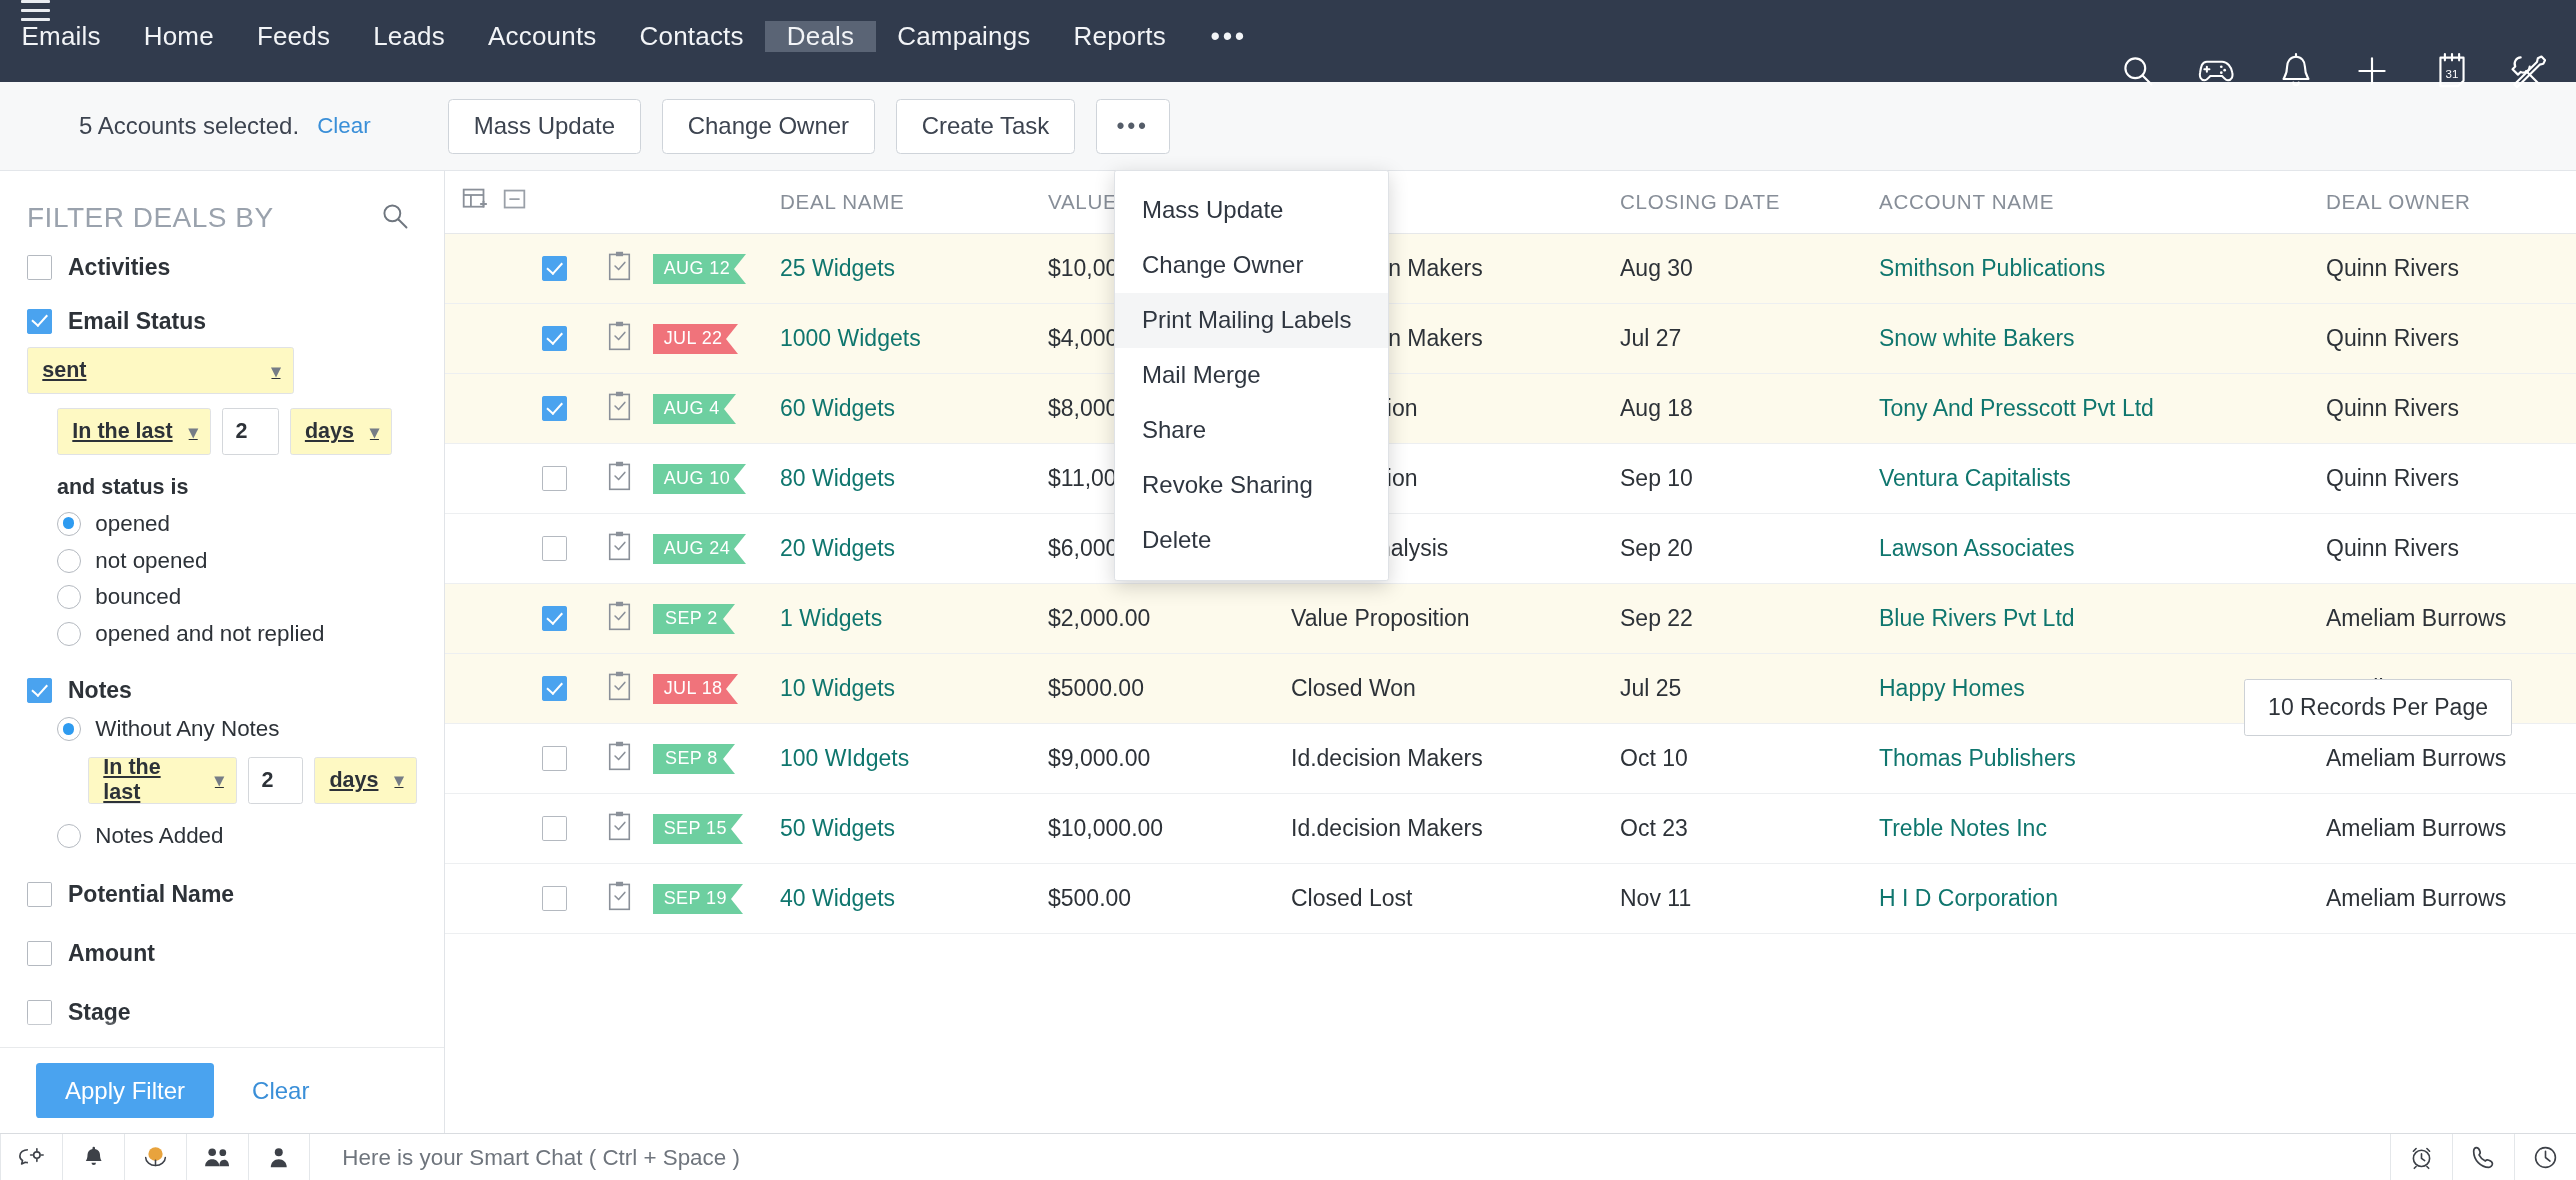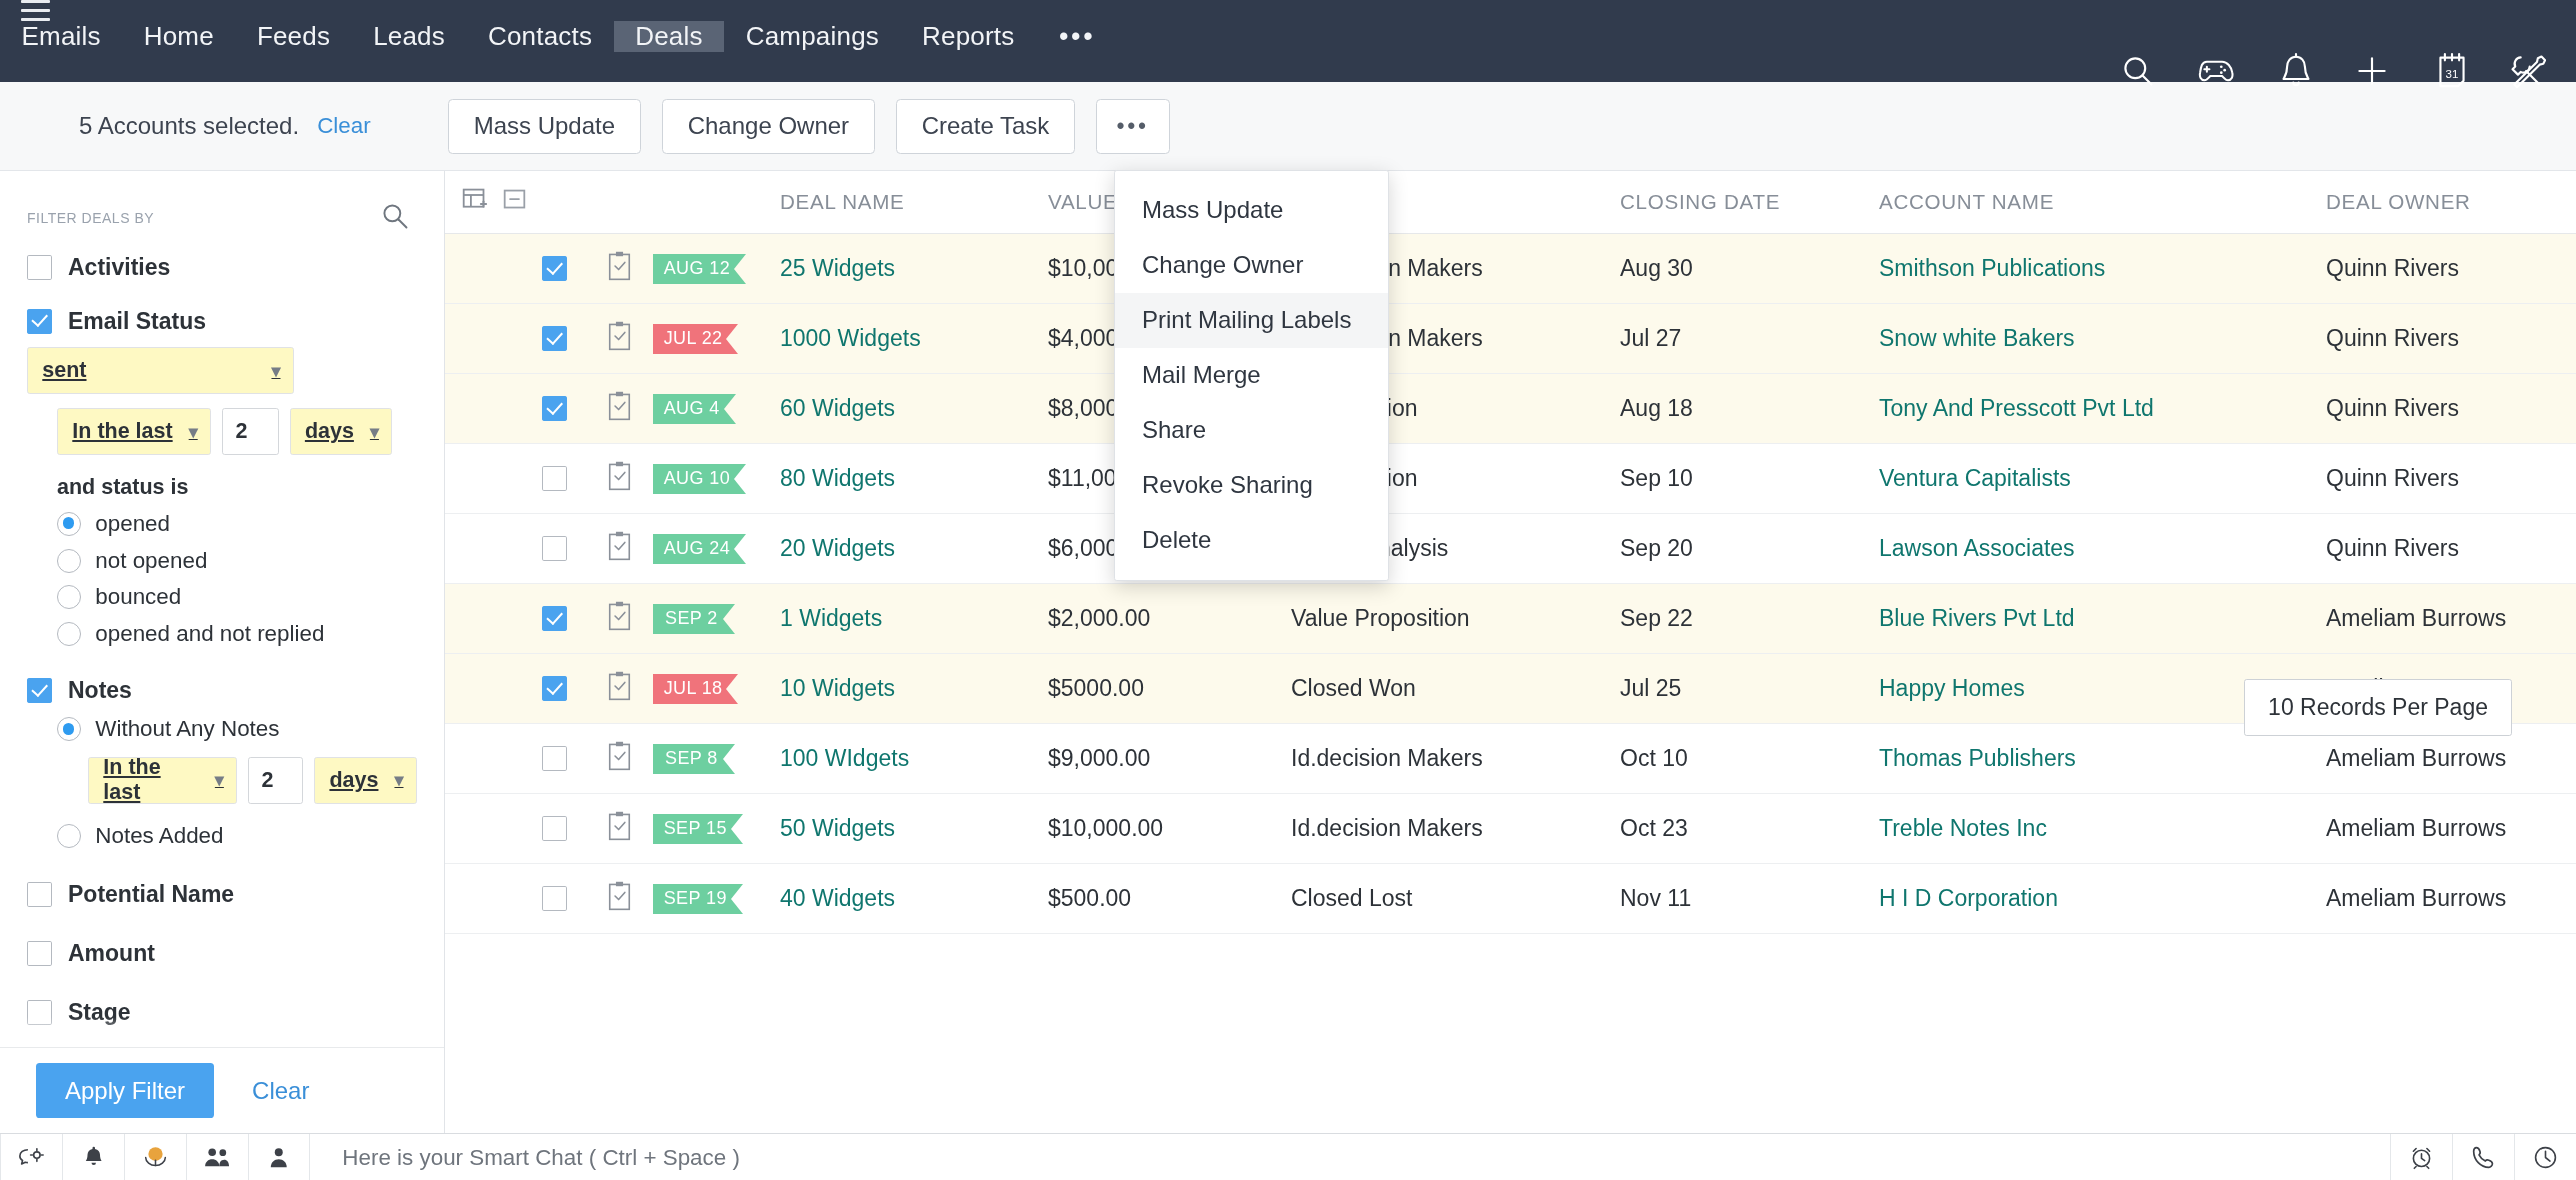--- a/index.html
+++ b/index.html
@@ -64,21 +64,21 @@
 
   
   .sidebar {
     width: 445px; background: #ffffff; border-right: 0.9px solid #e1e4e8;
     position: relative; flex: 0 0 445px;
   }
   .sb-head {
     display: flex; align-items: center; justify-content: space-between;
     padding: 30px 34px 19.7px 27px;
   }
-  .sb-title { font-size: 14px; color: #9aa2ad; letter-spacing: 0.5px; }
+  .sb-title { font-size: 28px; color: #9aa2ad; letter-spacing: 0.5px; }
   .sb-scroll { height: calc(100% - 89px - 86px); overflow: hidden; padding: 0 27px; }
   .sb-row { display: flex; align-items: center; margin-bottom: 27px; }
   .chk {
     width: 25px; height: 25px; border: 1.8px solid #b4b9c0; border-radius: 1.8px;
     background: #fff; flex: 0 0 25px; cursor: pointer; position: relative;
   }
   .chk.on { background: #4aa3ef; border-color: #4aa3ef; }
   .chk.on:after {
     content: ""; position: absolute; left: 7.2px; top: 1.8px; width: 7.2px; height: 13.4px;
     border: solid #fff; border-width: 0 2.7px 2.7px 0; transform: rotate(42deg);
@@ -186,20 +186,21 @@
   <div class="hamburger">
     <i></i>
     <i></i>
     <i></i>
   </div>
   <div class="navitems">
     <div class="navitem">Emails</div>
     <div class="navitem">Home</div>
     <div class="navitem">Feeds</div>
     <div class="navitem">Leads</div>
+    <div class="navitem">Accounts</div>
     <div class="navitem">Contacts</div>
     <div class="navitem active">Deals</div>
     <div class="navitem">Campaings</div>
     <div class="navitem">Reports</div>
     <div class="navitem dots">•••</div>
   </div>
   <div class="nav-right">
     <div class="nav-icon">
       <svg width="36" height="36" viewBox="0 0 40 40" fill="none" stroke="#fff" stroke-width="2.4">
         <circle cx="17" cy="17" r="11"></circle>

